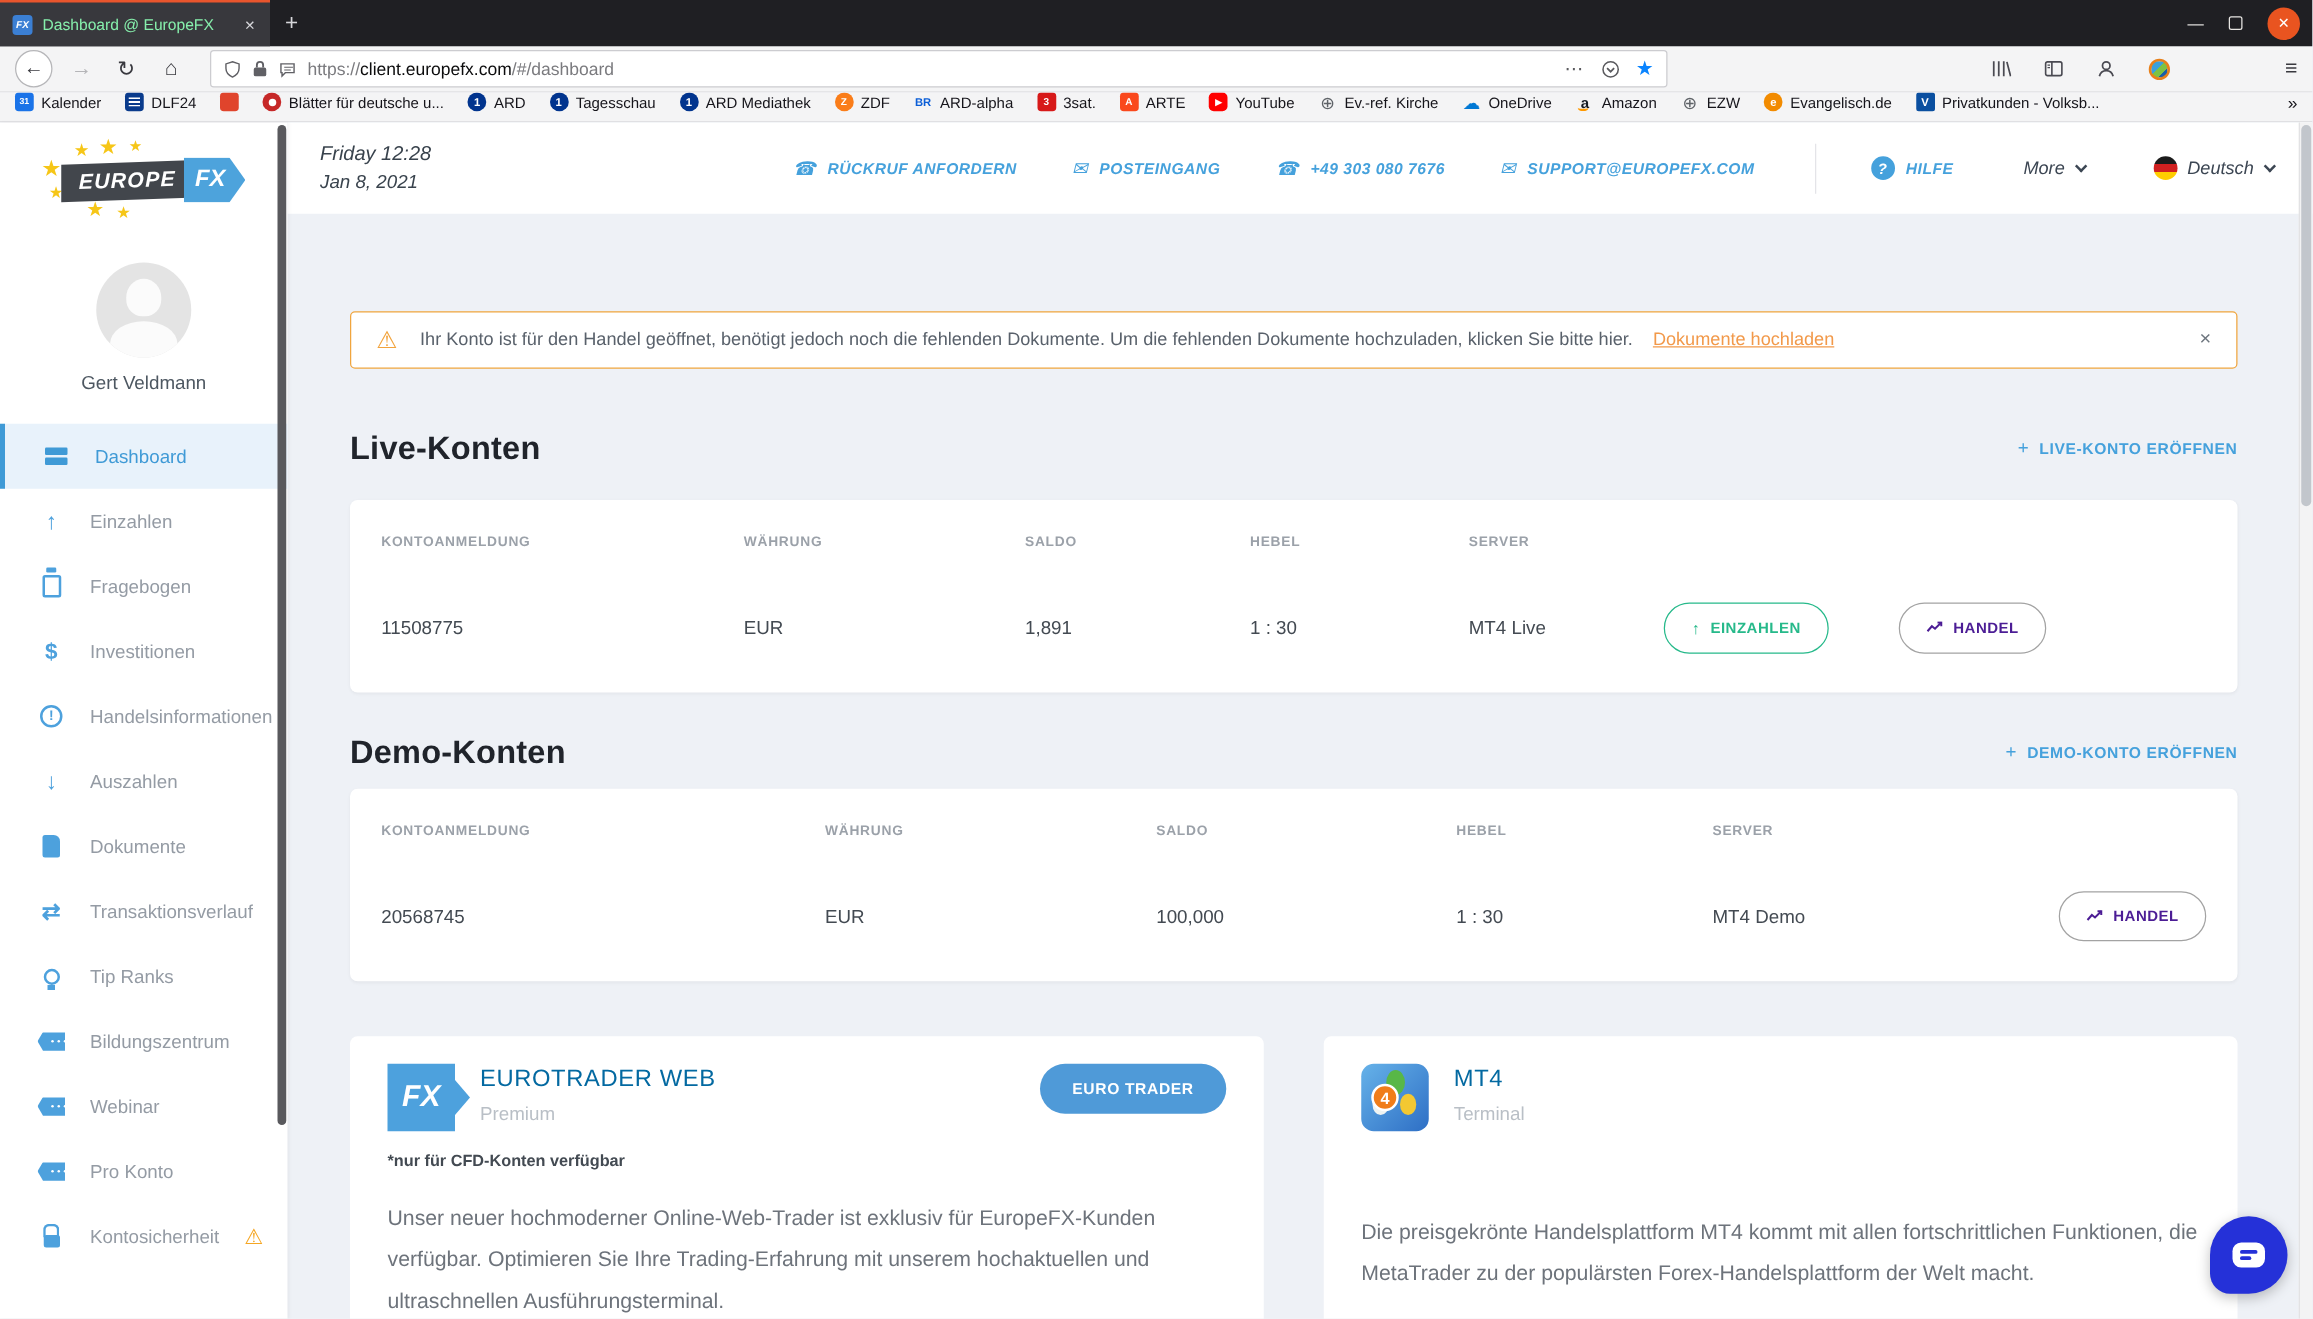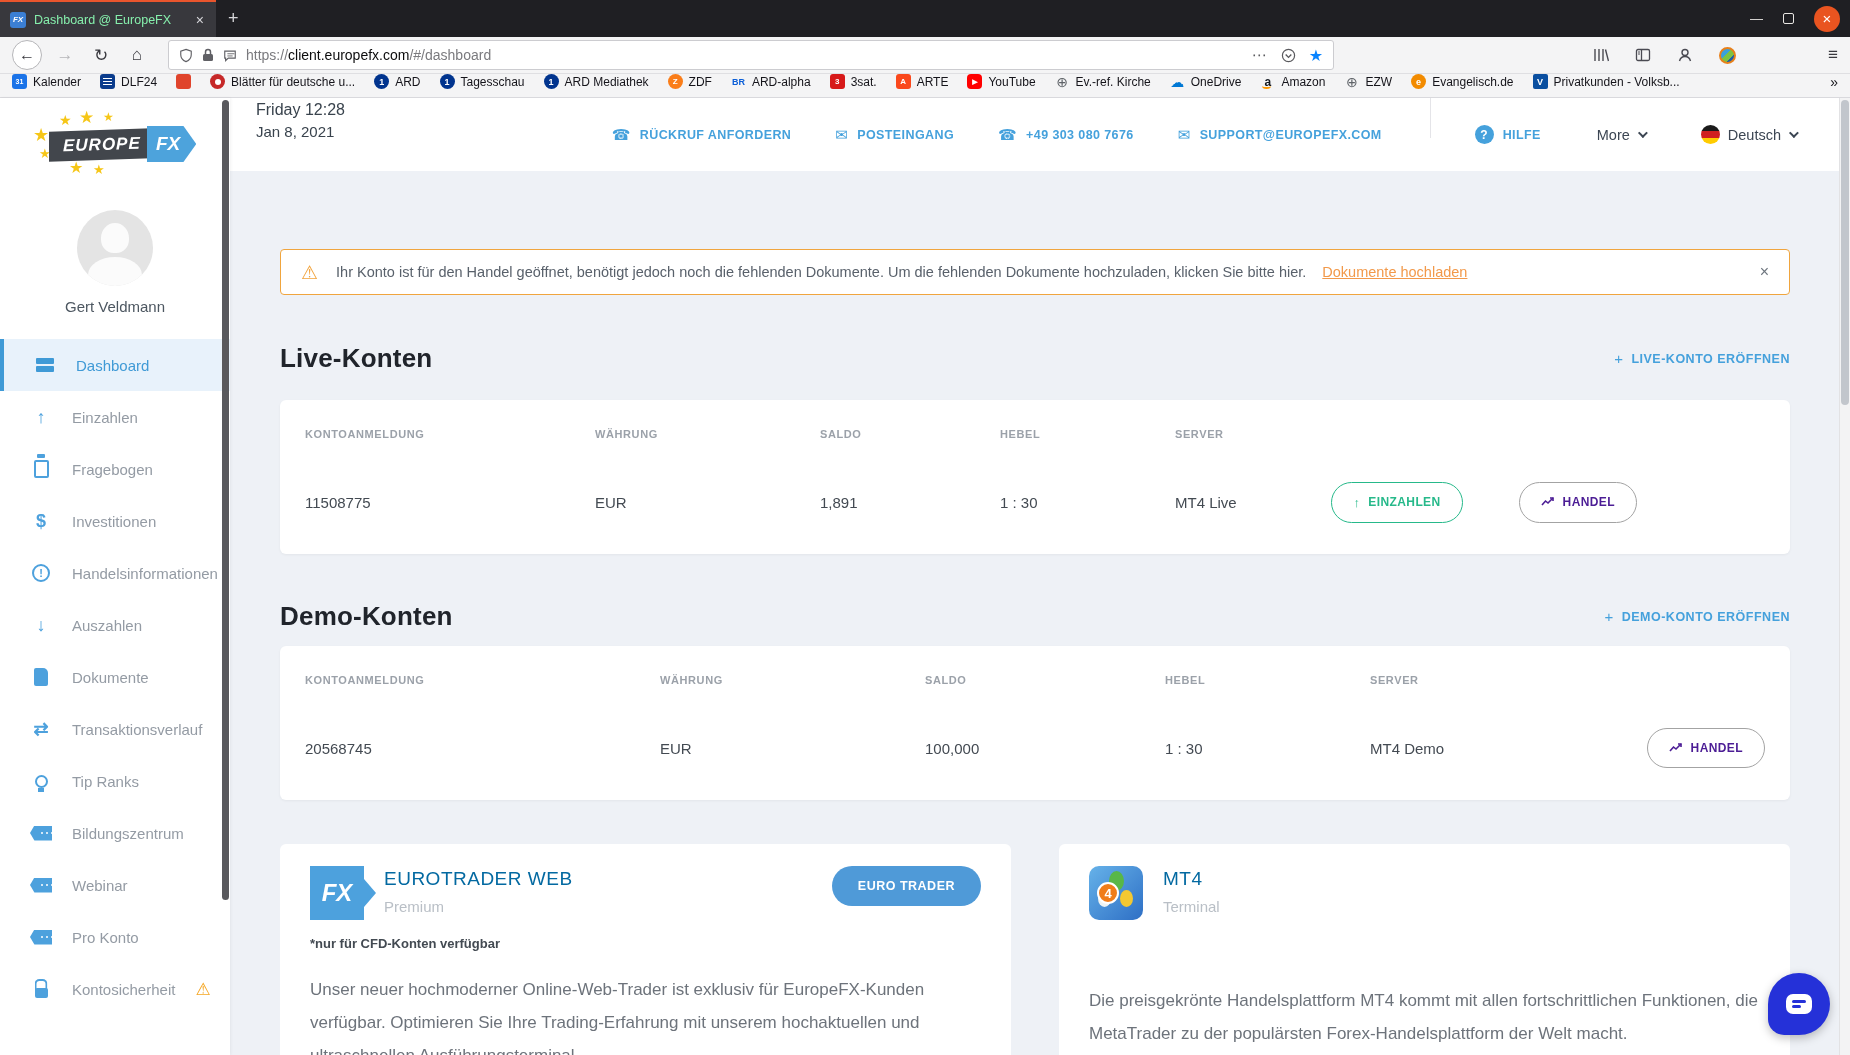--- a/index.html
+++ b/index.html
@@ -83,21 +83,21 @@
   .ic-bulb::after { content:""; position:absolute; bottom:0px; left:50%; transform:translateX(-50%); width:6px; height:4px; background:#4da1dd; }
   .ic-tag { width:24px; height:15px; background:#4da1dd; clip-path:polygon(0 50%,20% 0,100% 0,100% 100%,20% 100%); display:flex; align-items:center; justify-content:center; }
   .ic-tag::before { content:""; width:2.5px; height:2.5px; border-radius:50%; background:#fff; box-shadow:5px 0 0 #fff, 10px 0 0 #fff; margin-left:2px; }
   .ic-card { width:19px; height:14px; border:2px solid #4da1dd; border-radius:2px; }
   .ic-card::before { content:""; position:absolute; left:6px; top:8px; width:4px; height:4px; border-radius:50%; background:#4da1dd; }
   .ic-lock { width:13px; height:10px; background:#4da1dd; border-radius:2px; margin-top:8px; }
   .ic-lock::before { content:""; position:absolute; top:1px; left:50%; transform:translateX(-50%); width:9px; height:9px; border:2px solid #4da1dd; border-radius:5px 5px 0 0; border-bottom:none; }
   .menu-warn { margin-left:auto; margin-right:22px; color:#f5a623; font-size:17px; }
 
   .main { flex:1; display:flex; flex-direction:column; background:#eef1f6; min-width:0; }
-  .topbar { height:73px; background:#fff; display:flex; padding:0 54px 0 26px; flex:none; }
+  .topbar { height:73px; background:#fff; display:flex; align-items:center; padding:0 32px 0 26px; flex:none;font-style:italic; }
   .date-block { line-height:1.45; }
   .date-1 { font-size:16px; color:#39434d; }
   .date-2 { font-size:15px; color:#39434d; }
   .toplink { display:flex; align-items:center; gap:9px; color:#45a1dc; font-size:12.5px; font-weight:bold; letter-spacing:.4px; white-space:nowrap; }
   .toplink .glyph-ic { font-size:15px; font-weight:normal; }
   .toplink + .toplink { margin-left:44px; }
   .toplink-first { margin-left:auto; }
   .top-divider { width:1px; height:40px; background:#e4e4e8; margin:0 44px 0 48px; }
   .help-q { width:19px; height:19px; border-radius:50%; background:#45a1dc; color:#fff; font-size:12px; font-weight:bold; display:flex; align-items:center; justify-content:center; }
   .plain-menu { display:flex; align-items:center; gap:8px; color:#3c4653; font-size:14.5px; margin-left:56px; white-space:nowrap; }
@@ -107,21 +107,21 @@
   .content { flex:1; padding:0 60px 0 50px; overflow:hidden; position:relative; }
 
   .banner { margin-top:78px; height:46px; background:#fff; border:1px solid #f0a53e; border-radius:4px; display:flex; align-items:center; padding:0 20px; }
   .warn-tri { color:#f2a33c; font-size:19px; margin-right:18px; }
   .banner-text { font-size:14.5px; color:#59616b; }
   .banner-link { font-size:14.5px; color:#f2994a; text-decoration:underline; margin-left:16px; }
   .banner-close { margin-left:auto; color:#6d757e; font-size:16px; }
 
   .section-head { display:flex; align-items:center; justify-content:space-between; }
   .section-head.live { margin-top:48px; }
-  .section-head.demo { margin-top:47px; }
+  .section-head.demo { margin-top:32px; }
   .section-title { font-size:26px; font-weight:800; color:#20242b; letter-spacing:.2px; }
   .section-action { display:flex; align-items:center; gap:8px; color:#45a1dc; font-size:12.5px; font-weight:bold; letter-spacing:.5px; }
   .section-action .plus { font-size:15px; font-weight:normal; }
 
   .table-card { background:#fff; border-radius:6px; box-shadow:0 1px 3px rgba(0,0,0,.05); padding:28px 0 30px; }
   .table-card.live { margin-top:26px; }
   .table-card.demo { margin-top:14px; }
   .trow { display:grid; align-items:center; padding:0 25px; }
   .grid-live { grid-template-columns:290px 225px 180px 175px 1fr auto; }
   .grid-demo { grid-template-columns:355px 265px 240px 205px 1fr auto; }

